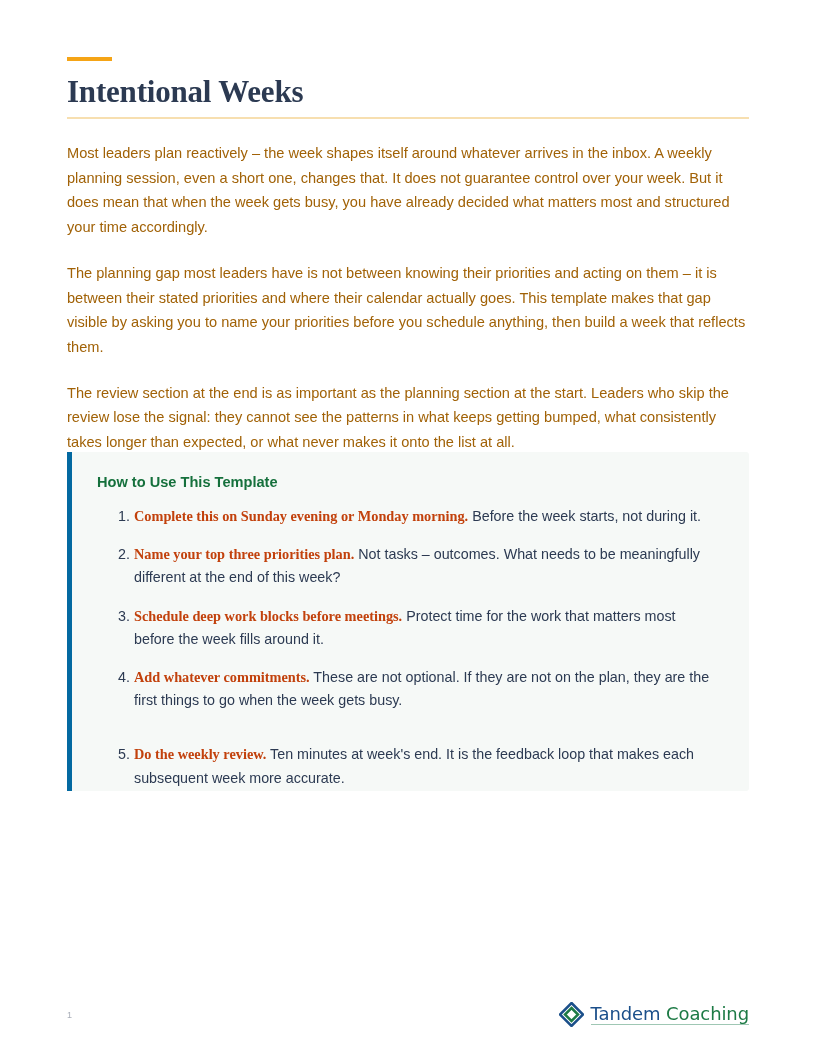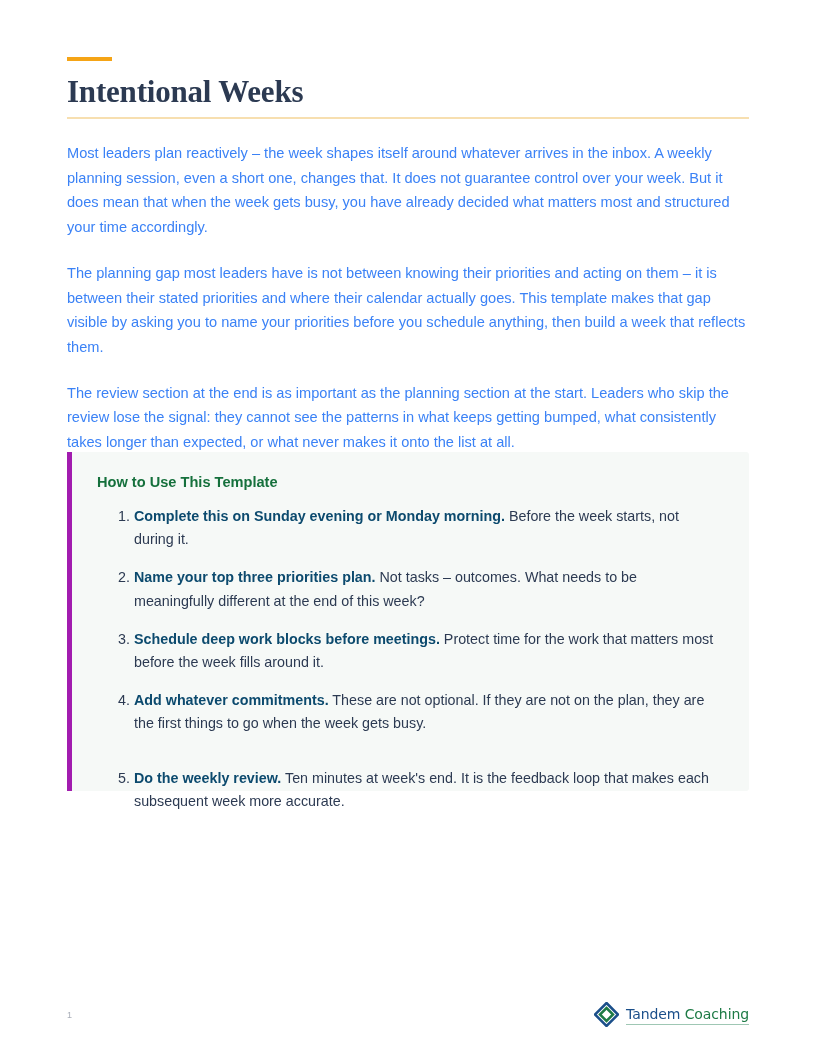--- a/index.html
+++ b/index.html
@@ -61,35 +61,35 @@
     position: absolute;
     left: 67px;
     top: 141px;
     width: 682px;
   }
 
   .para {
     margin: 0 0 21px 0;
     font-size: 14.6px;
     line-height: 24.7px;
-    color: #3b82f6;
+    color: #a16207;
     text-align: left;
   }
   .para:last-child { margin-bottom: 2px; }
 
   
   .callout {
     position: absolute;
     left: 67px;
     top: 452px;
     width: 682px;
     height: 339px;
     box-sizing: border-box;
     background: #f6f9f7;
-    border-left: 5px solid #a21caf;
+    border-left: 5px solid #0369a1;
     border-radius: 0 3px 3px 0;
   }
 
   .callout-heading {
     margin: 0;
     padding: 20px 0 0 25px;
     font-size: 14.6px;
     font-weight: bold;
     line-height: 20px;
     color: #15703c;
@@ -118,21 +118,22 @@
     position: absolute;
     left: -2px;
     top: 0;
     width: 14px;
     text-align: right;
     color: #2c3a52;
   }
 
   .callout-list li .lead {
     font-weight: bold;
-    color: #0c4a6e;
+    color: #c2410c;
+    font-family: Liberation Serif, serif;
   }
 
   
   .footer-page-number {
     position: absolute;
     left: 67px;
     top: 1009px;
     font-size: 9px;
     line-height: 12px;
     color: #a9aeb8;
@@ -148,21 +149,21 @@
   }
 
   .footer-logo .logo-mark {
     width: 25px;
     height: 25px;
     display: block;
   }
 
   .footer-logo .logo-text {
     font-family: "DejaVu Sans", sans-serif;
-    font-size: 14px;
+    font-size: 18px;
     line-height: 18px;
     font-weight: normal;
     letter-spacing: -0.1px;
     border-bottom: 1.6px solid #9fc7b4;
     padding-bottom: 1px;
     white-space: nowrap;
   }
   .footer-logo .logo-text .word-tandem { color: #1b4f8a; }
   .footer-logo .logo-text .word-coaching { color: #1d7a45; }
 </style>

